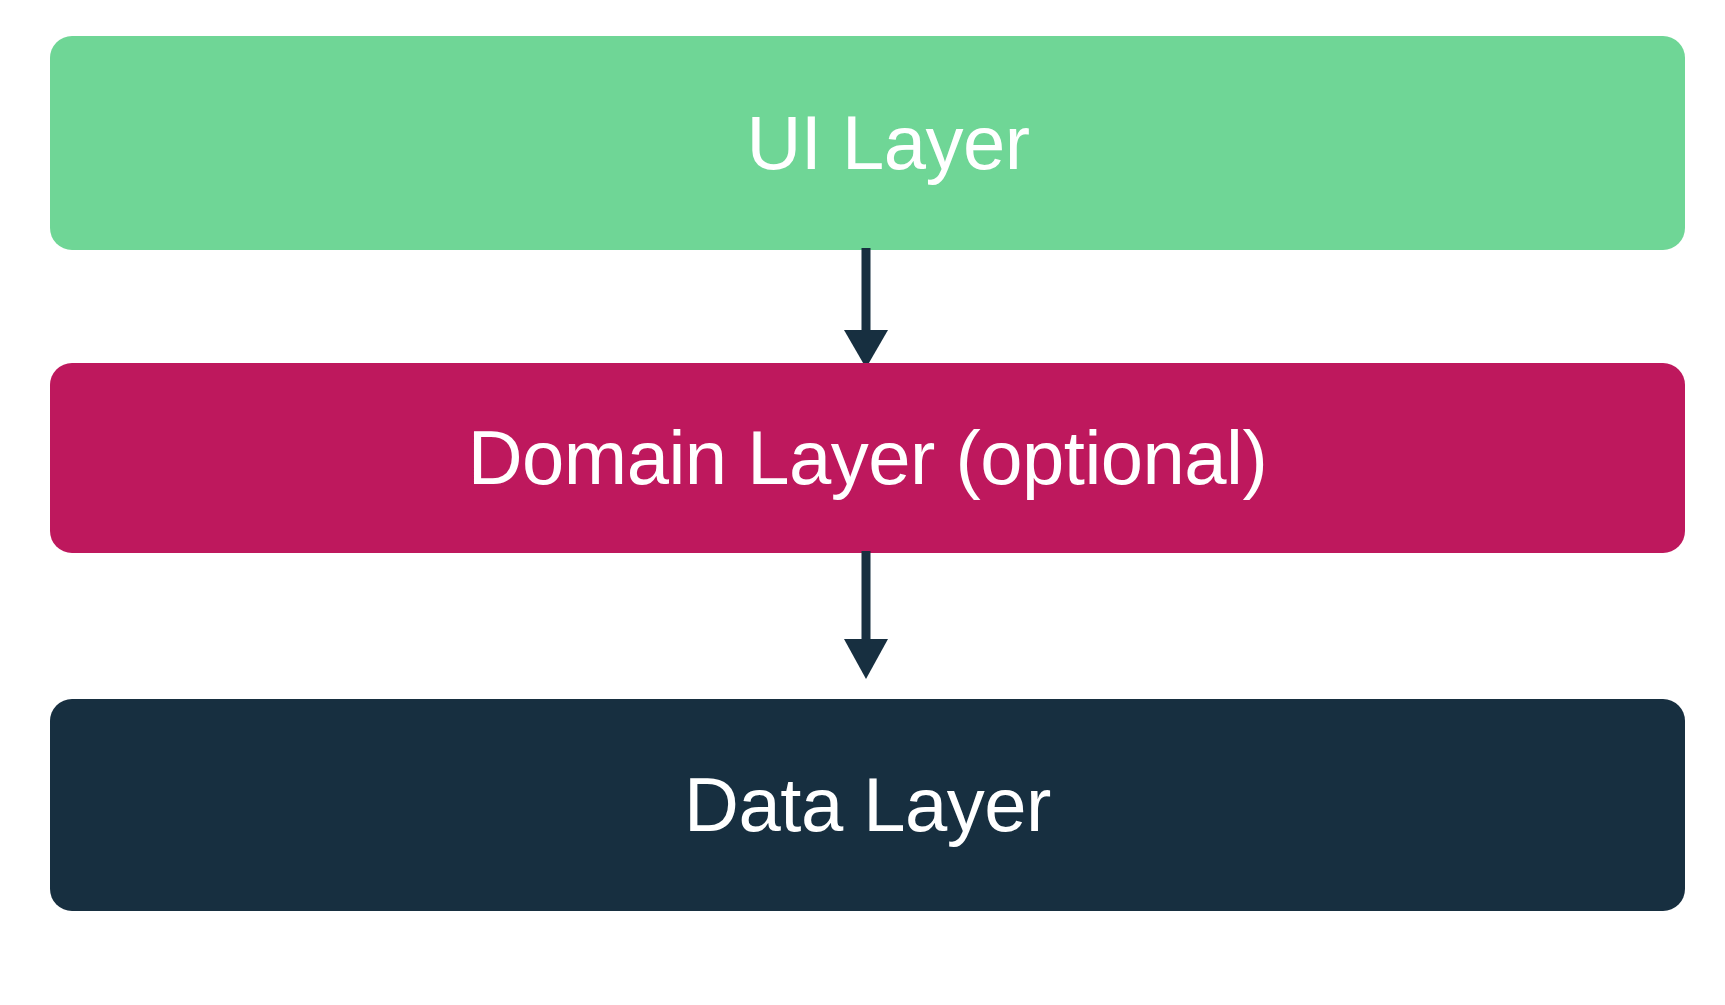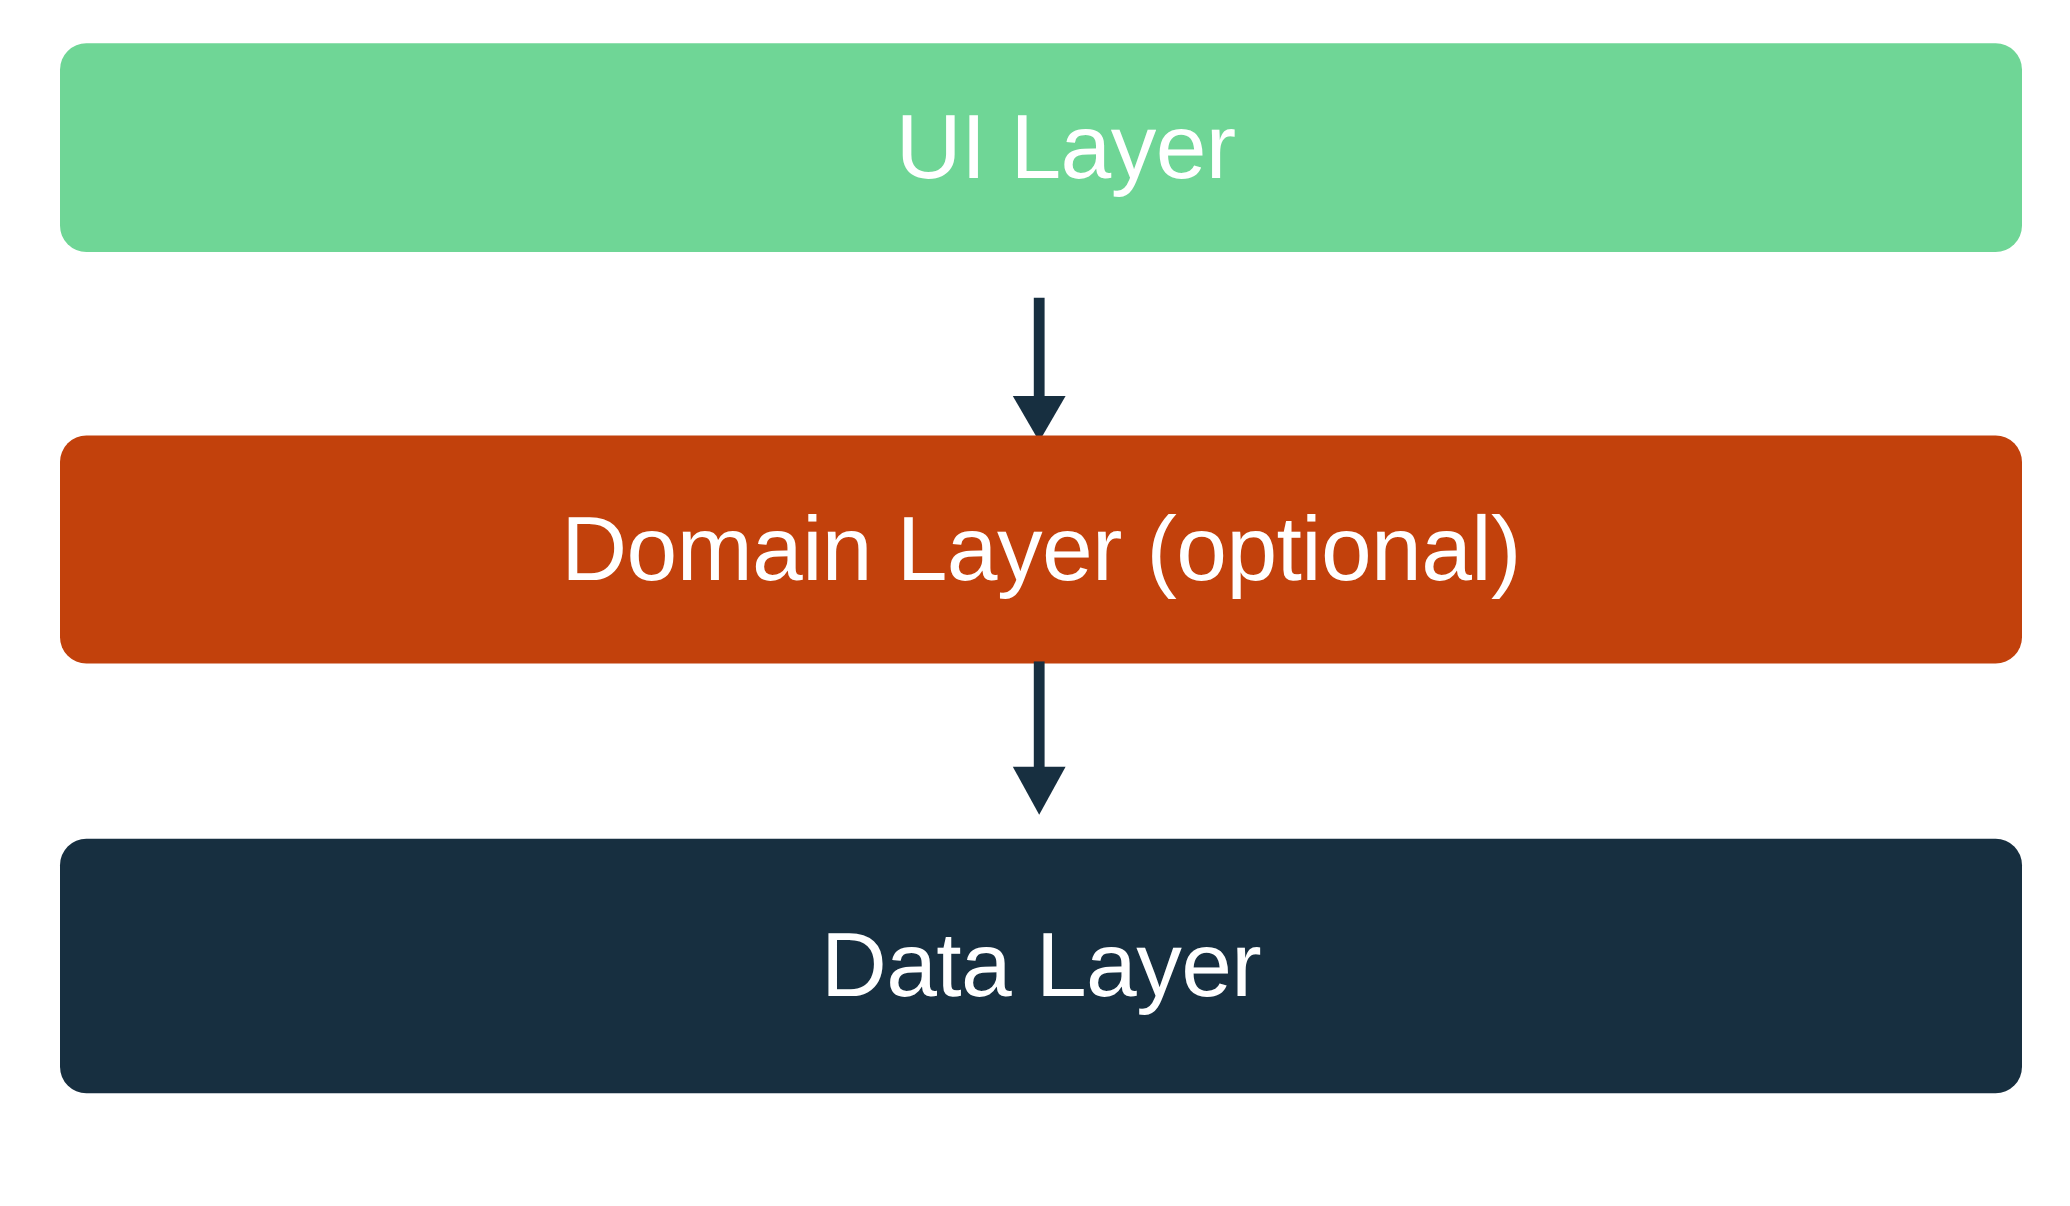--- a/index.html
+++ b/index.html
@@ -38,21 +38,21 @@
     font-size: 76px;
     line-height: 1;
     letter-spacing: -0.5px;
     white-space: nowrap;
     text-align: center;
   }
 
   
   #box-ui {
     top: 36px;
-    height: 174px;
+    height: 214px;
     padding-left: 41px;
   }
   #box-domain {
     top: 363px;
     height: 190px;
   }
   #box-data {
     top: 699px;
     height: 212px;
   }
@@ -83,21 +83,21 @@
 
   <div class="layer-box" id="box-ui" style="background:#6FD696;">
     <span class="layer-label" style="color: rgb(255, 255, 255);">UI Layer</span>
   </div>
 
   <svg class="connector" id="arrow-ui-to-domain" viewBox="0 0 120 120" aria-hidden="true">
     <line x1="60" y1="0" x2="60" y2="86" stroke="#172F40" stroke-width="9"></line>
     <polygon points="38,82 82,82 60,120" fill="#172F40"></polygon>
   </svg>
 
-  <div class="layer-box" id="box-domain" style="background:#c2410c;">
+  <div class="layer-box" id="box-domain" style="background:#be185d;">
     <span class="layer-label" style="color: rgb(255, 255, 255);">Domain Layer (optional)</span>
   </div>
 
   <svg class="connector" id="arrow-domain-to-data" viewBox="0 0 120 130" aria-hidden="true">
     <line x1="60" y1="0" x2="60" y2="92" stroke="#172F40" stroke-width="9"></line>
     <polygon points="38,88 82,88 60,128" fill="#172F40"></polygon>
   </svg>
 
   <div class="layer-box" id="box-data" style="background:#172F40;">
     <span class="layer-label" style="color: rgb(255, 255, 255);">Data Layer</span>

